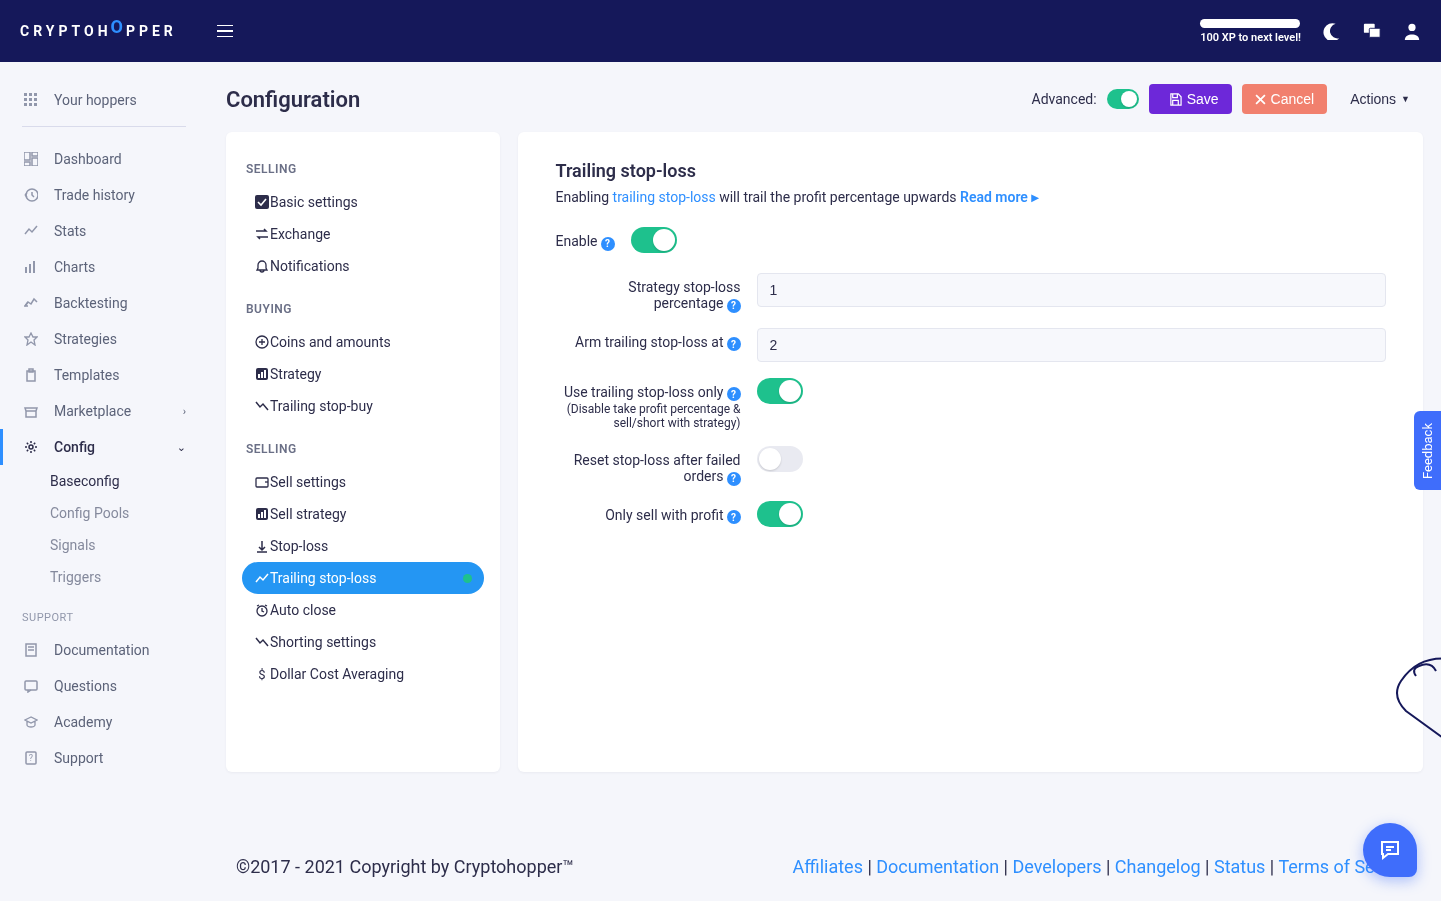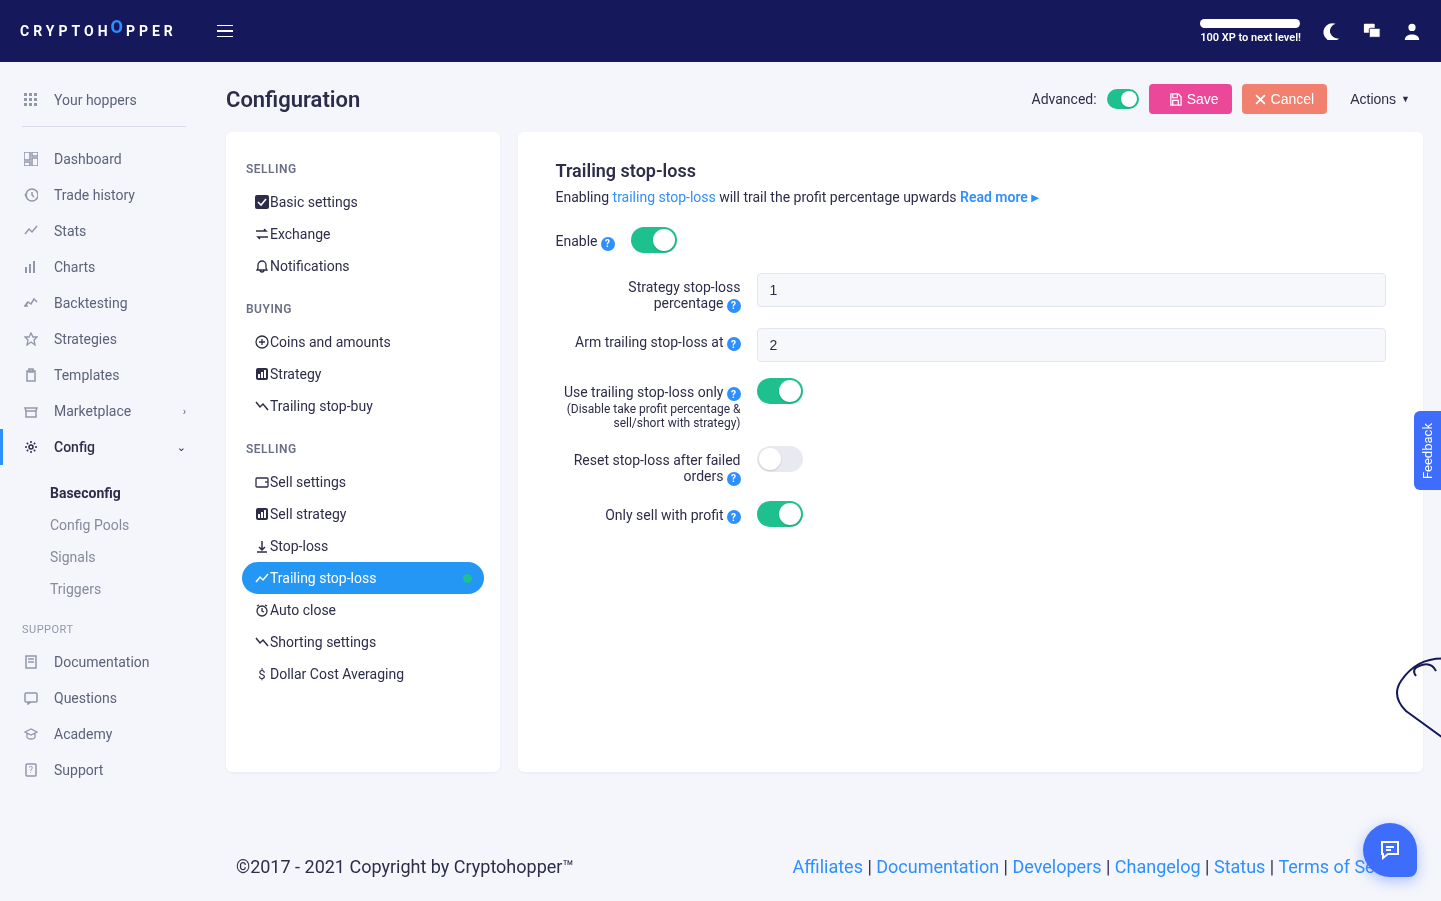--- a/index.html
+++ b/index.html
@@ -14,33 +14,33 @@
 .xp-block { text-align: center; }
 .xp-bar { width: 100px; height: 9px; background: #fff; border-radius: 5px; margin-bottom: 3px; }
 .xp-text { font-size: 11px; font-weight: 600; }
 
 
 .sidebar { position: fixed; left: 0; top: 62px; bottom: 0; width: 208px; background: #f5f6fb; overflow-y: auto; padding: 20px 0; border-left: 0; }
 .sidebar-item { display: flex; align-items: center; padding: 9px 22px; color: #5c6379; font-size: 14px; cursor: pointer; gap: 14px; position: relative; }
 .sidebar-item.active { color: #2d2d4a; border-left: 3px solid #2e8fff; padding-left: 19px; font-weight: 500; }
 .sidebar-item .chev { margin-left: auto; font-size: 11px; }
 .sidebar-sub { padding: 8px 22px 8px 50px; font-size: 14px; color: #858a9d; cursor: pointer; }
-.sidebar-sub.active { color: #2d2d4a; font-weight: 700; margin-top: 12px; }
+.sidebar-sub.active { color: #2d2d4a; font-weight: 400; }
 .sidebar-heading { padding: 18px 22px 8px; font-size: 11px; letter-spacing: 0.5px; color: #9197ab; }
 .sb-divider { height: 1px; background: #d9dbeb; margin: 8px 22px 14px; }
 .icon { width: 18px; height: 18px; display: inline-flex; align-items: center; justify-content: center; flex-shrink: 0; }
 
 
 .main { margin-left: 208px; padding: 22px 18px 0; min-height: calc(100vh - 62px); display: flex; flex-direction: column; }
 .page-head { display: flex; align-items: center; margin-bottom: 18px; }
 .page-title { font-size: 22px; font-weight: 600; color: #2d2d4a; }
 .head-actions { margin-left: auto; display: flex; align-items: center; gap: 10px; }
 .adv-label { font-size: 14px; color: #2d2d4a; }
 .btn { border: none; padding: 7px 13px; border-radius: 4px; font-size: 14px; cursor: pointer; display: inline-flex; align-items: center; gap: 5px; }
-.btn-save { background: #ec4899; color: #fff; padding-left: 20px; }
+.btn-save { background: #6d28d9; color: #fff; padding-left: 20px; }
 .btn-cancel { background: #f1806e; color: #fff; }
 .btn-actions { background: transparent; color: #2d2d4a; }
 
 .content-row { display: flex; gap: 18px; flex: 1; }
 .card { background: #fff; border-radius: 6px; box-shadow: 0 1px 3px rgba(20,20,60,0.05); }
 .config-nav { width: 274px; padding: 22px 16px; }
 .cn-heading { font-size: 12px; letter-spacing: 0.5px; color: #6a6f86; font-weight: 600; margin: 8px 0 10px 4px; }
 .cn-item { display: flex; align-items: center; padding: 8px 12px; font-size: 14px; color: #2d2d4a; border-radius: 18px; cursor: pointer; position: relative; }
 .cn-item.active { background: #2496f3; color: #fff; }
 .cn-item .dot { width: 9px; height: 9px; border-radius: 50%; background: #1ec18d; margin-left: auto; }

